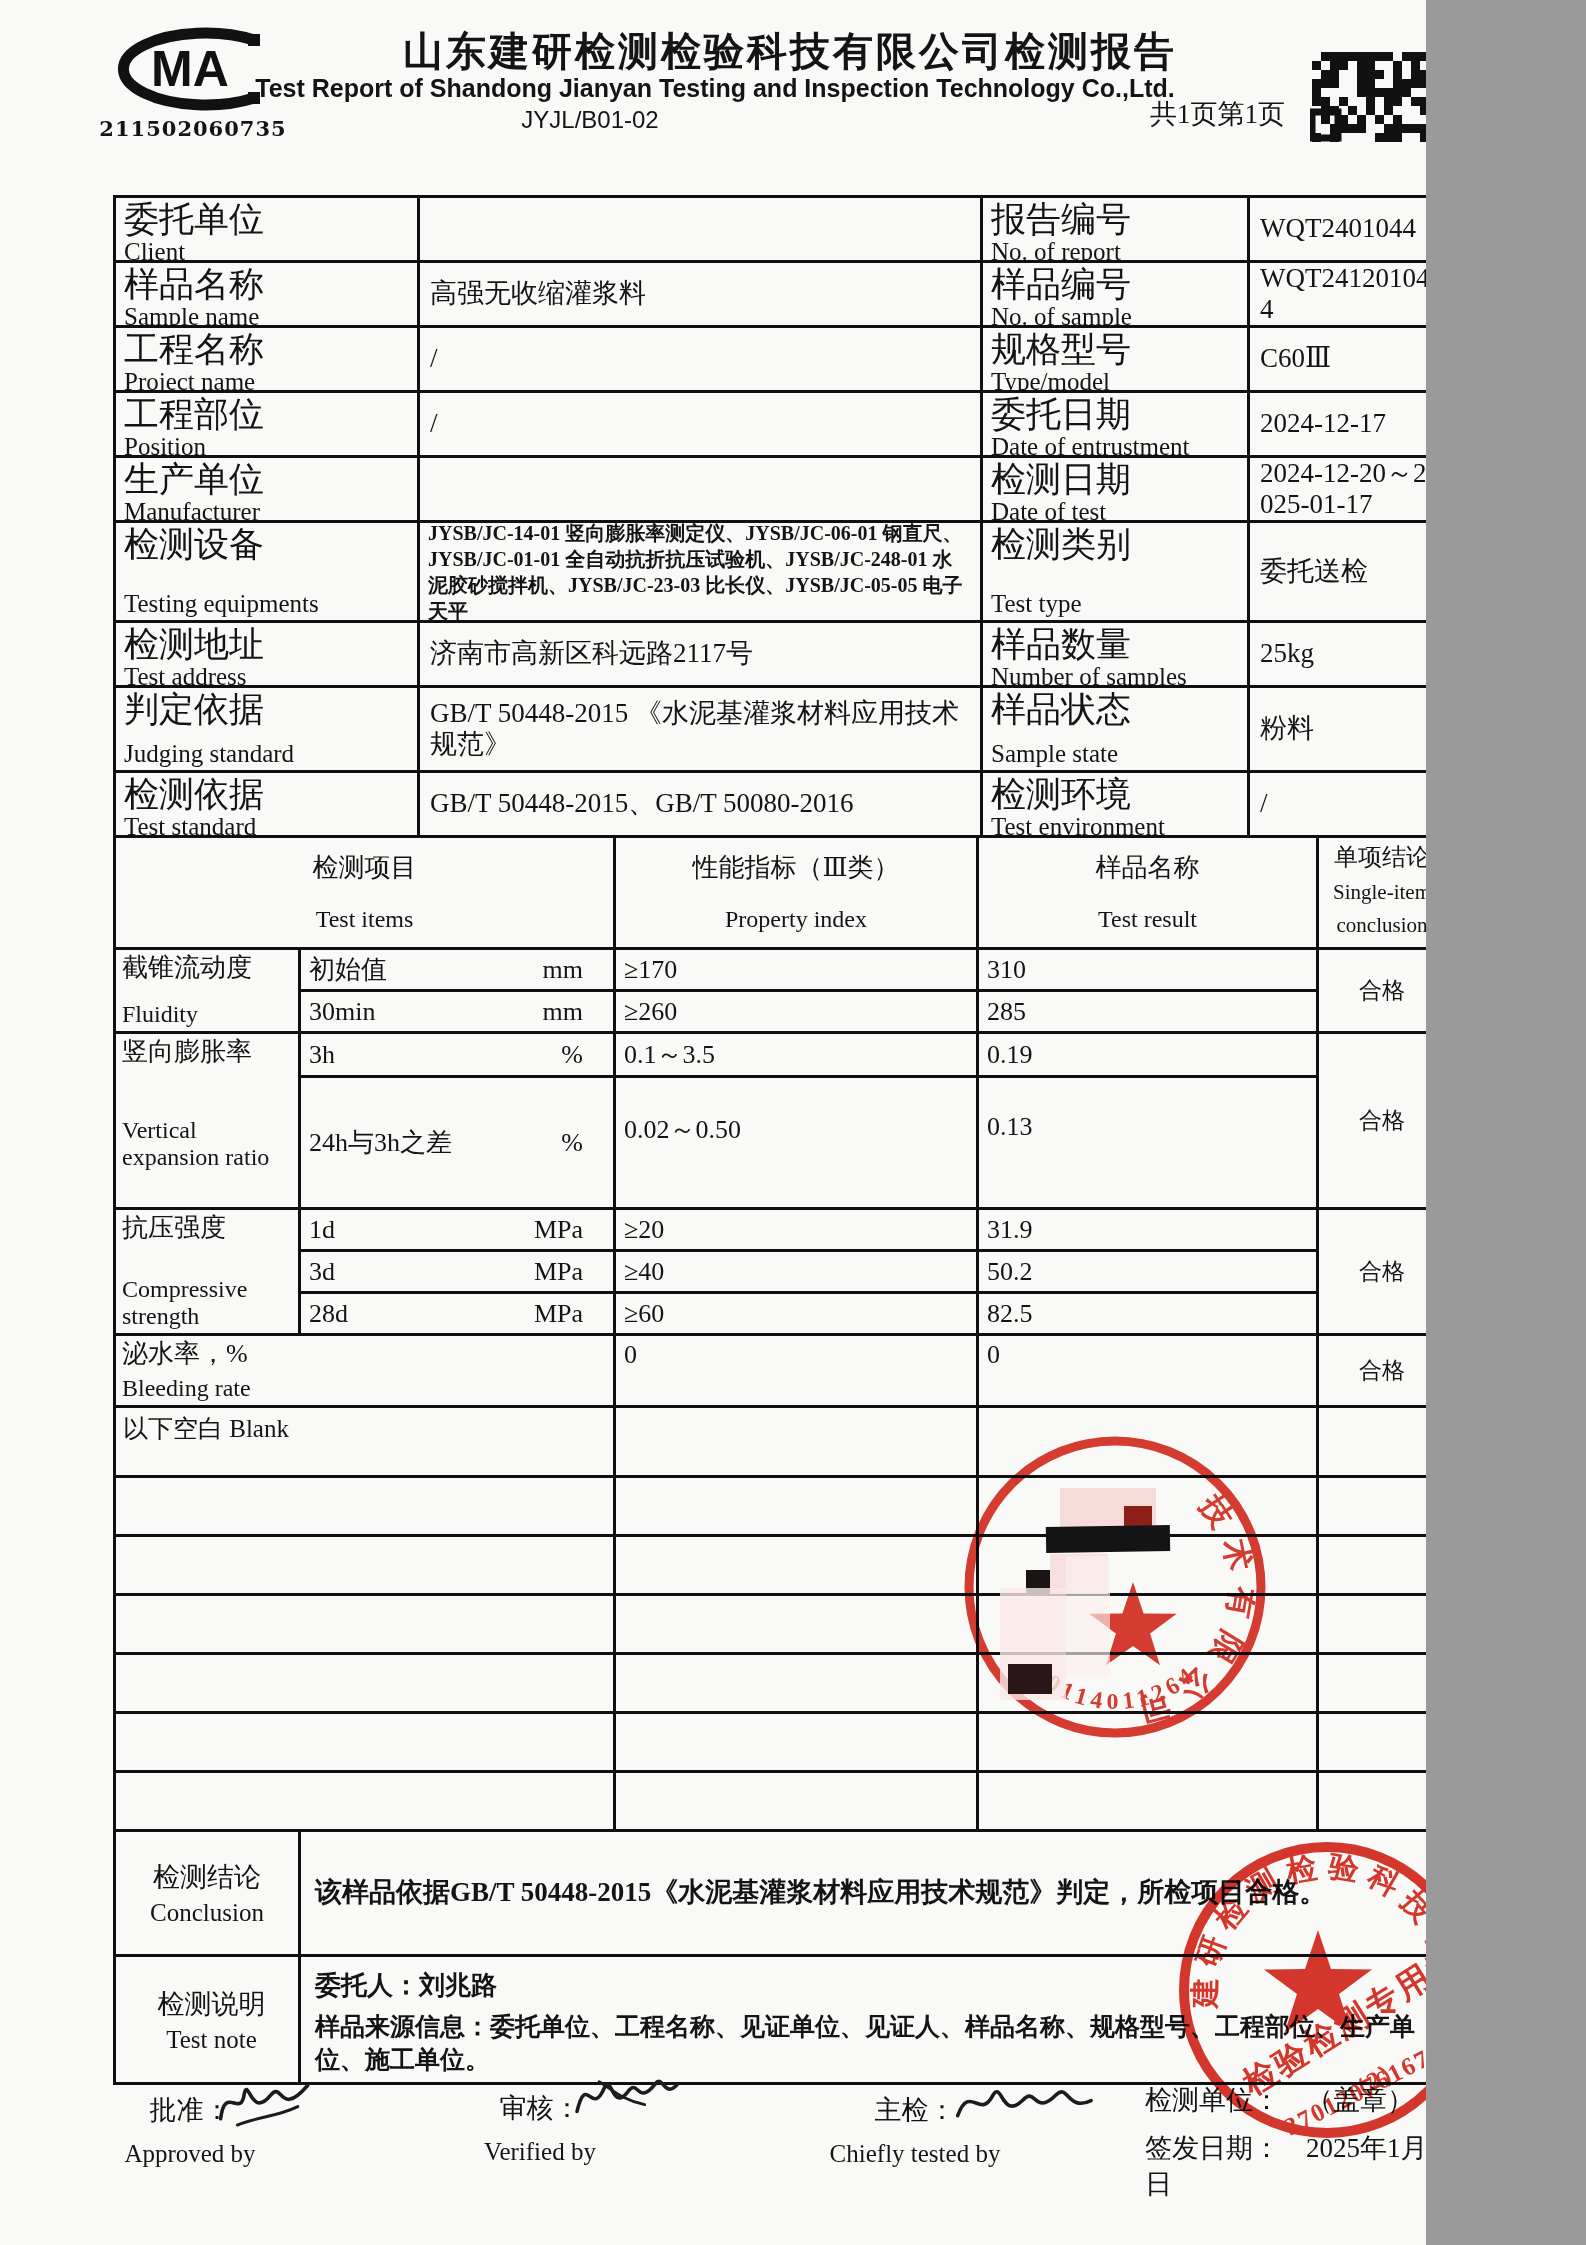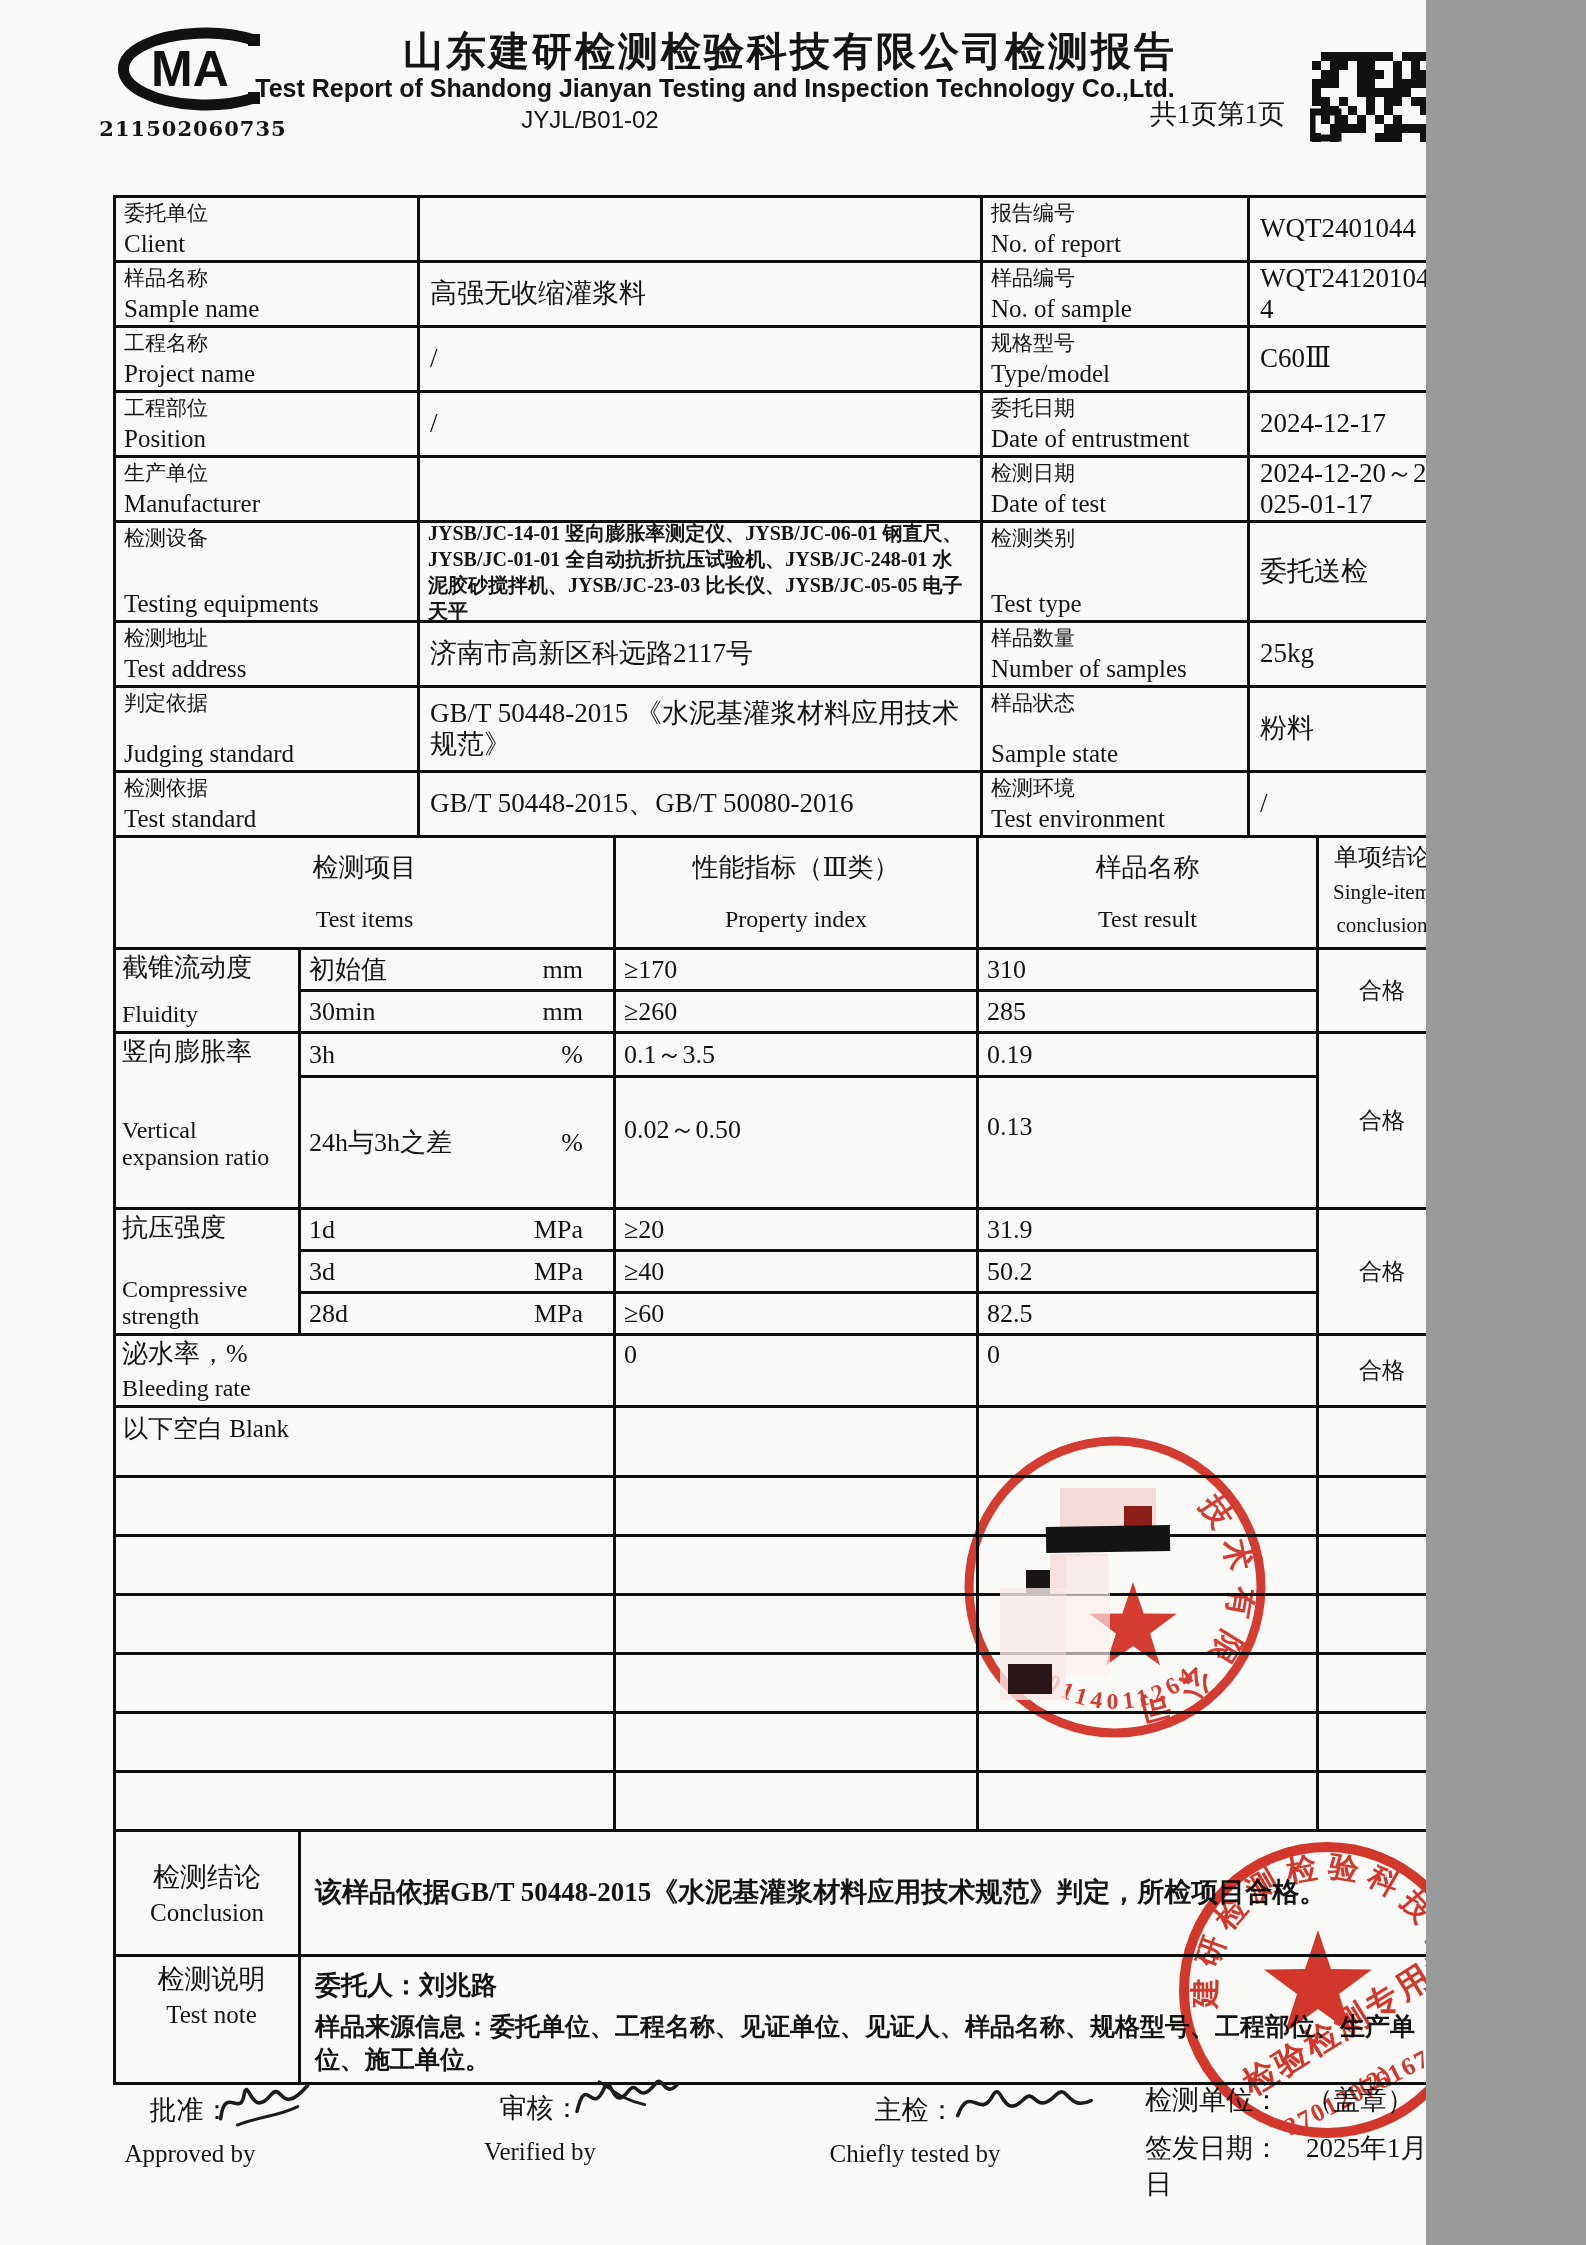--- a/index.html
+++ b/index.html
@@ -15,21 +15,21 @@
             font-family:"Liberation Sans","DejaVu Sans",sans-serif;font-weight:bold;font-size:25px;}
   .form-code{position:absolute;left:270px;top:106px;width:640px;text-align:center;
              font-family:"Liberation Sans","DejaVu Sans",sans-serif;font-size:24px;}
   .page-info{position:absolute;left:1150px;top:96px;font-size:27px;}
   .qr{position:absolute;left:1310px;top:50px;}
   
   .grid{position:absolute;display:grid;border-left:3px solid #101010;}
   .grid.topline{border-top:3px solid #101010;}
   .cell{border-right:3px solid #101010;border-bottom:3px solid #101010;box-sizing:border-box;overflow:hidden;}
   .lab{display:flex;flex-direction:column;justify-content:space-between;padding:4px 8px;}
-  .lab .cn{font-size:21px;line-height:1.05;}
+  .lab .cn{font-size:35px;line-height:1.05;}
   .lab .en{font-size:25px;line-height:1.0;}
   .val{display:flex;align-items:center;padding:2px 10px;font-size:27px;line-height:1.15;word-break:break-all;}
   .val.eq{font-size:20px;font-weight:bold;line-height:1.3;padding:4px 8px;}
   
   .hcell{display:flex;flex-direction:column;justify-content:space-around;align-items:center;text-align:center;font-size:26px;padding:4px 2px;}
   .hcell .en{font-size:24px;}
   .hc-small{font-size:24px;line-height:1.12;}
   .hc-small .en{font-size:21px;}
   .icell{display:flex;flex-direction:column;justify-content:space-between;padding:4px 6px;font-size:26px;line-height:1.05;}
   .icell .en{font-size:24px;line-height:1.1;}
@@ -412,21 +412,21 @@
 
   <div class="grid" style="left:113px;top:1832px;grid-template-columns:185px 1147px;grid-template-rows:125px;">
     <div class="cell clab">
       <span class="cn">检测结论</span>
       <span class="en">Conclusion</span>
     </div>
     <div class="cell ctext">该样品依据GB/T 50448-2015《水泥基灌浆材料应用技术规范》判定，所检项目合格。</div>
   </div>
 
   <div class="grid" style="left:113px;top:1957px;grid-template-columns:185px 1147px;grid-template-rows:128px;">
-    <div class="cell clab" style="justify-content:flex-start;padding-left:13px;">
+    <div class="cell clab" style="justify-content:center;padding-left:13px;">
       <span class="cn">检测说明</span>
       <span class="en">Test note</span>
     </div>
     <div class="cell ntext">
       <span class="l1">委托人：刘兆路</span>
       <span class="l2">样品来源信息：委托单位、工程名称、见证单位、见证人、样品名称、规格型号、工程部位、生产单位、施工单位。</span>
     </div>
   </div>
 
   <div class="sgroup" style="left:105px;top:2092px;width:170px;">

